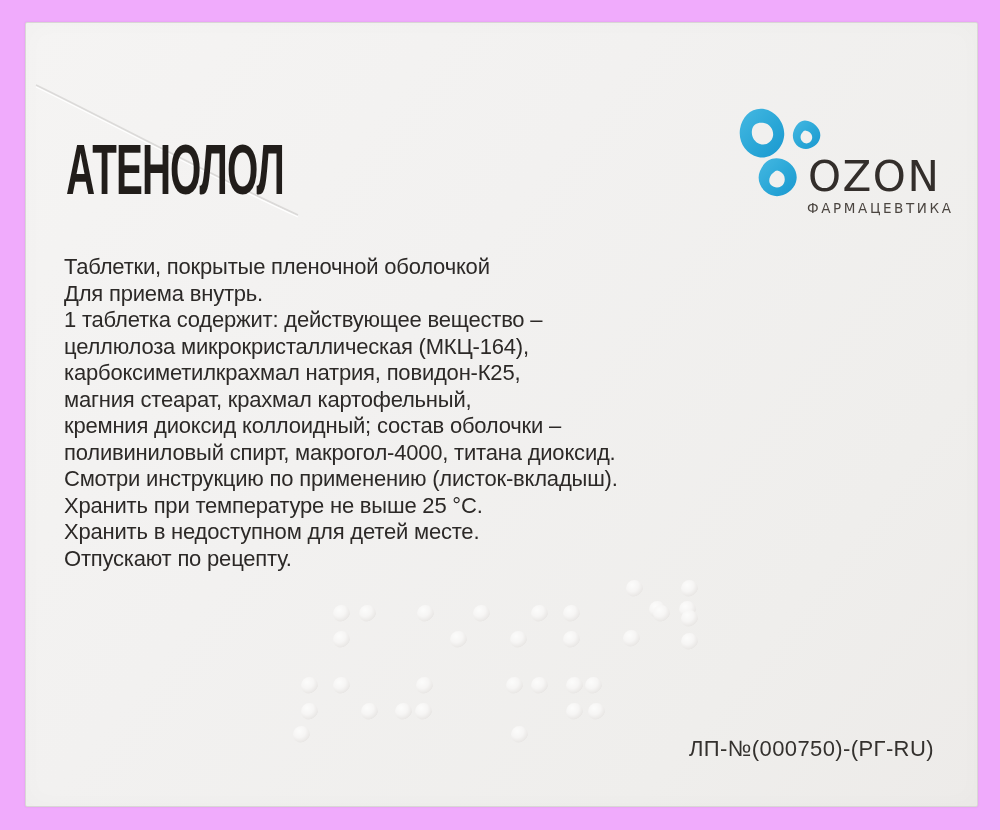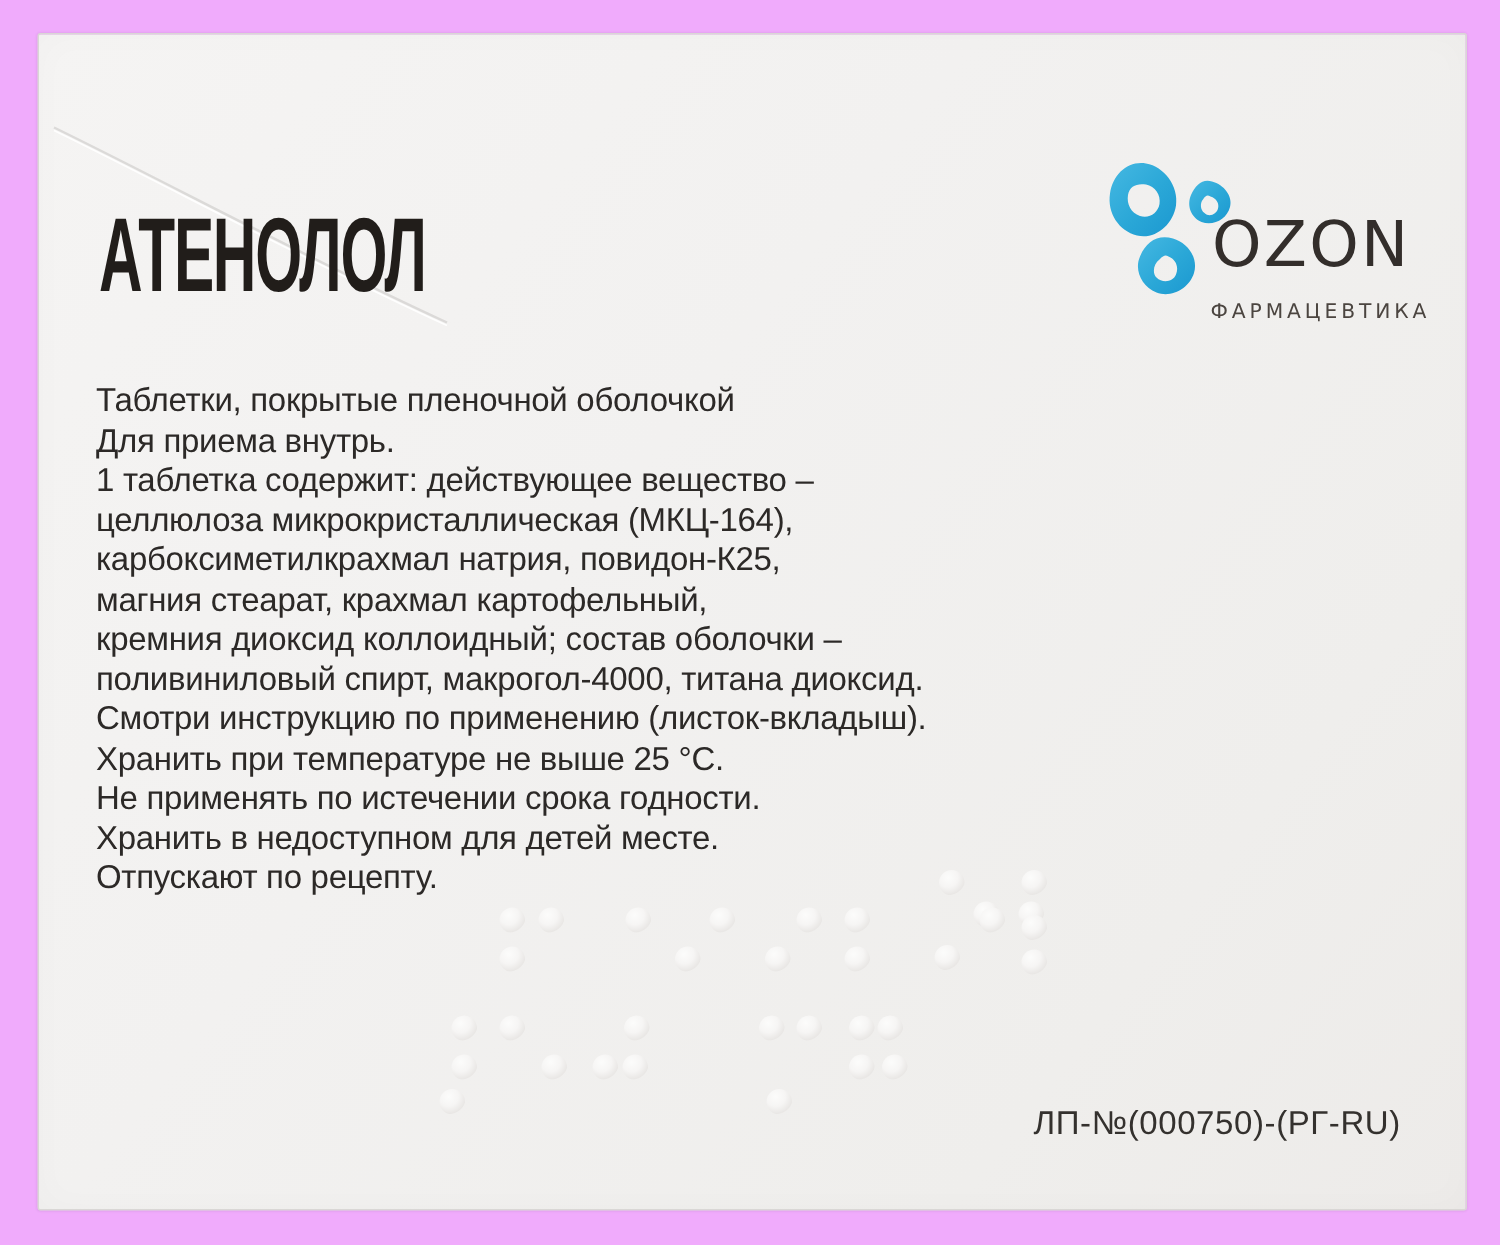--- a/index.html
+++ b/index.html
@@ -53,21 +53,21 @@
   .pebbles {
     position: absolute;
     left: 708px;
     top: 81px;
     width: 92px;
     height: 100px;
   }
   .wordmark {
     position: absolute;
     left: 782px;
-    top: 119px;
+    top: 133px;
     font-family: "DejaVu Sans", sans-serif;
     font-size: 42px;
     line-height: 42px;
     font-weight: normal;
     letter-spacing: 1.5px;
     color: #332e2b;
     white-space: nowrap;
   }
   .wordmark-sub {
     position: absolute;
@@ -153,21 +153,20 @@
       <div class="line">Таблетки, покрытые пленочной оболочкой</div>
       <div class="line">Для приема внутрь.</div>
       <div class="line">1 таблетка содержит: действующее вещество –</div>
       <div class="line">целлюлоза микрокристаллическая (МКЦ-164),</div>
       <div class="line">карбоксиметилкрахмал натрия, повидон-К25,</div>
       <div class="line">магния стеарат, крахмал картофельный,</div>
       <div class="line">кремния диоксид коллоидный; состав оболочки –</div>
       <div class="line">поливиниловый спирт, макрогол-4000, титана диоксид.</div>
       <div class="line">Смотри инструкцию по применению (листок-вкладыш).</div>
       <div class="line">Хранить при температуре не выше 25 °С.</div>
-      <div class="line">Не применять по истечении срока годности.</div>
       <div class="line">Хранить в недоступном для детей месте.</div>
       <div class="line">Отпускают по рецепту.</div>
     </div>
 
     <div class="reg-number">ЛП-№(000750)-(РГ-RU)</div>
 
   <div class="braille-dot" style="left: 306.5px; top: 581.5px;"></div>
       <div class="braille-dot" style="left: 332.5px; top: 581.5px;"></div>
       <div class="braille-dot" style="left: 390.5px; top: 581.5px;"></div>
       <div class="braille-dot" style="left: 446.5px; top: 581.5px;"></div>

